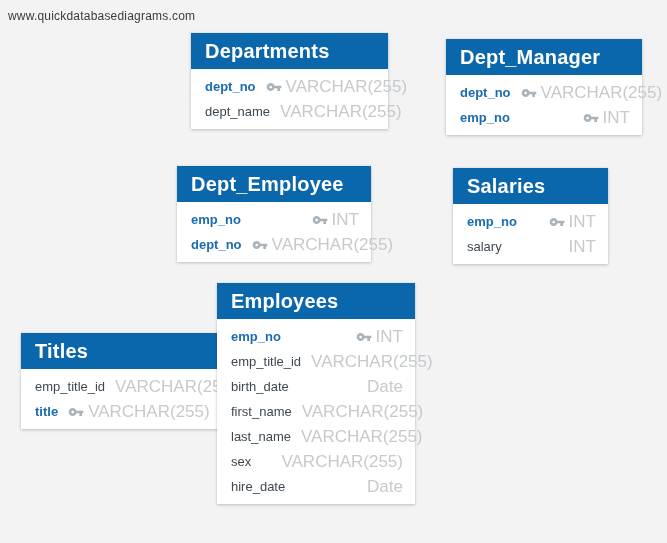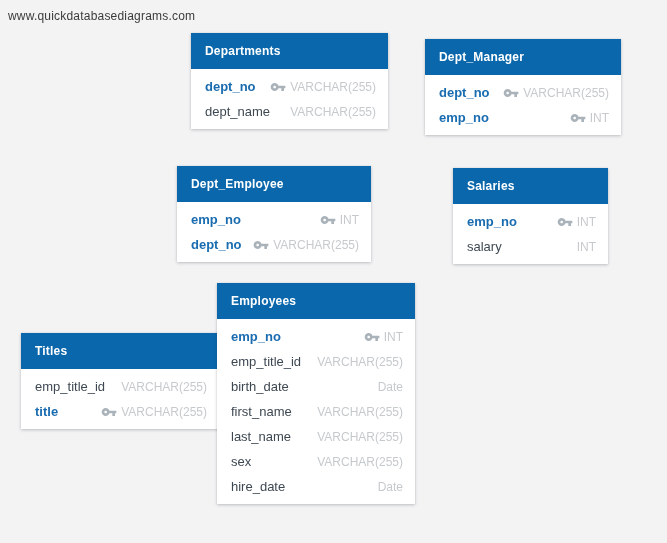--- a/index.html
+++ b/index.html
@@ -23,21 +23,21 @@
     background: #ffffff;
     box-shadow: 0 1px 3px rgba(60,64,67,0.28), 0 0 1px rgba(60,64,67,0.12);
   }
   .entity-header {
     background: #0a67ab;
     color: #ffffff;
     height: 36px;
     display: flex;
     align-items: center;
     padding: 0 14px;
-    font-size: 12px;
+    font-size: 20px;
     font-weight: 700;
     letter-spacing: 0.2px;
     white-space: nowrap;
     overflow: hidden;
   }
   .entity-body { padding: 5px 0; }
   .field-row {
     height: 25px;
     display: flex;
     align-items: center;
@@ -50,21 +50,21 @@
   .field-spacer { flex: 1; min-width: 10px; }
   .key-icon {
     width: 16px;
     height: 16px;
     margin-right: 4px;
     flex: none;
     display: inline-flex;
     align-items: center;
   }
   .key-icon svg { width: 16px; height: 16px; fill: #aab3ba; }
-  .field-type { color: #c6cacd; font-size: 12px; }
+  .field-type { color: #c6cacd; font-size: 17px; }
 </style>
 </head>
 <body>
 
 <div class="watermark">www.quickdatabasediagrams.com</div>
 
 <div id="canvas" style="position:absolute;inset:0;">
     <div class="entity" style="left: 191px; top: 33px; width: 197px; z-index: 1;">
     <div class="entity-header">Departments</div>
     <div class="entity-body">
@@ -79,21 +79,21 @@
     <span class="field-type">VARCHAR(255)</span>
   </div>
         <div class="field-row">
     <span class="field-name">dept_name</span>
     <span class="field-spacer"></span>
 
     <span class="field-type">VARCHAR(255)</span>
   </div>
       </div>
   </div>
-    <div class="entity" style="left: 425px; top: 39px; width: 196px; z-index: 1;">
+    <div class="entity" style="left: 446px; top: 39px; width: 196px; z-index: 1;">
     <div class="entity-header">Dept_Manager</div>
     <div class="entity-body">
         <div class="field-row pk">
     <span class="field-name">dept_no</span>
     <span class="field-spacer"></span>
     <span class="key-icon">
       <svg viewBox="0 0 24 24" aria-hidden="true">
               <path d="M12.65 10C11.83 7.67 9.61 6 7 6c-3.31 0-6 2.69-6 6s2.69 6 6 6c2.61 0 4.83-1.67 5.65-4H17v4h4v-4h2v-4H12.65zM7 14c-1.1 0-2-.9-2-2s.9-2 2-2 2 .9 2 2-.9 2-2 2z"></path>
             </svg>
     </span>

